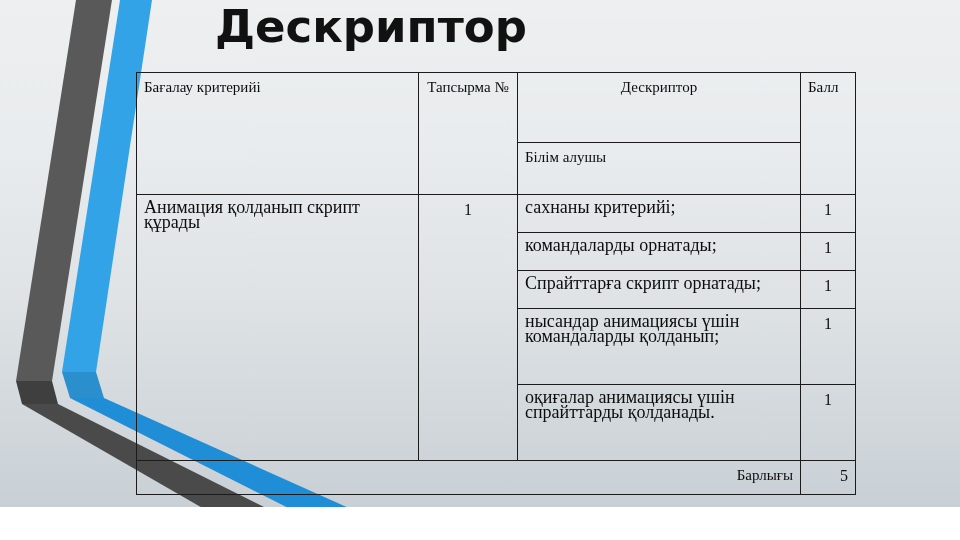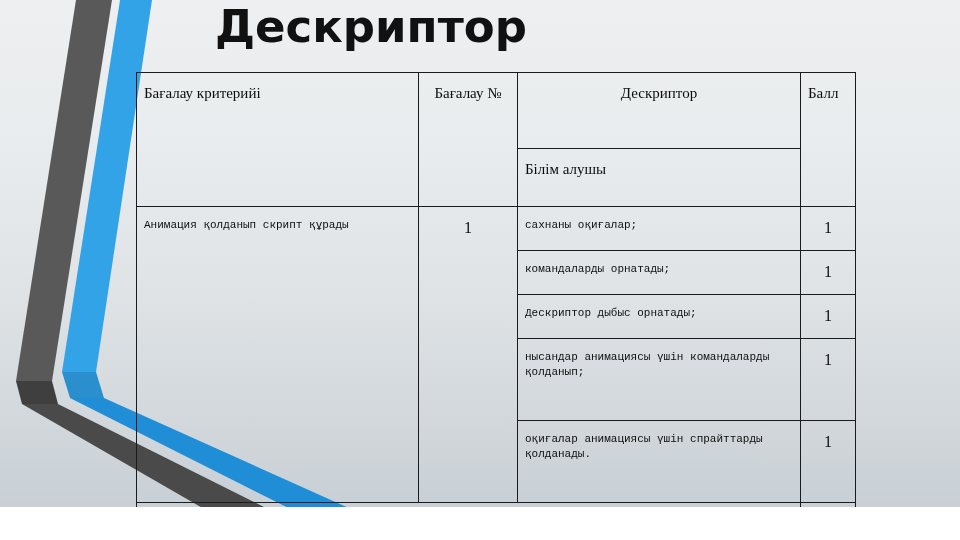--- a/index.html
+++ b/index.html
@@ -52,21 +52,21 @@
     left: 136px;
     top: 72px;
     width: 719px;
     border-collapse: collapse;
     table-layout: fixed;
     background: transparent;
   }
   #descriptor-table td {
     border: 1px solid #1b1b1b;
     vertical-align: top;
-    padding: 11px 7px 4px 7px;
+    padding: 5px 7px 4px 7px;
     color: #0d0d0d;
     background: transparent;
   }
 
   .col-criterion { width: 282px; }
   .col-task      { width: 99px; }
   .col-descr     { width: 283px; }
   .col-score     { width: 55px; }
 
   
@@ -76,22 +76,22 @@
     line-height: 19px;
   }
   .hdr-center { text-align: center; }
 
   .cell-serif {
     font-family: "Liberation Serif", serif;
     font-size: 15px;
     line-height: 19px;
   }
   .cell-sans {
-    font-family: Liberation Mono, monospace;
-    font-size: 11px;
+    font-family: Liberation Serif, serif;
+    font-size: 18px;
     line-height: 15px;
   }
 
   .num {
     font-family: "Liberation Serif", serif;
     font-size: 16px;
     line-height: 19px;
     text-align: center;
   }
 
@@ -127,43 +127,43 @@
     <colgroup>
       <col class="col-criterion">
       <col class="col-task">
       <col class="col-descr">
       <col class="col-score">
     </colgroup>
     <tbody>
 
       <tr>
         <td class="hdr h-tall" rowspan="2">Бағалау критерийі</td>
-        <td class="hdr hdr-center h-tall" rowspan="2">Бағалау №</td>
+        <td class="hdr hdr-center h-tall" rowspan="2">Тапсырма №</td>
         <td class="hdr hdr-center h-tall">Дескриптор</td>
         <td class="hdr h-tall" rowspan="2">Балл</td>
       </tr>
 
       <tr>
         <td class="hdr h-sub">Білім алушы</td>
       </tr>
 
       <tr>
         <td class="cell-sans h-row" rowspan="5">Анимация қолданып скрипт құрады</td>
         <td class="num h-row" rowspan="5">1</td>
-        <td class="cell-sans h-row">сахнаны оқиғалар;</td>
+        <td class="cell-sans h-row">сахнаны критерийі;</td>
         <td class="num h-row">1</td>
       </tr>
 
       <tr>
         <td class="cell-sans h-row">командаларды орнатады;</td>
         <td class="num h-row">1</td>
       </tr>
 
       <tr>
-        <td class="cell-sans h-row">Дескриптор дыбыс орнатады;</td>
+        <td class="cell-sans h-row">Спрайттарға скрипт орнатады;</td>
         <td class="num h-row">1</td>
       </tr>
 
       <tr>
         <td class="cell-sans h-row2">нысандар анимациясы үшін командаларды қолданып;</td>
         <td class="num h-row2">1</td>
       </tr>
 
       <tr>
         <td class="cell-sans h-row2">оқиғалар анимациясы үшін спрайттарды қолданады.</td>

